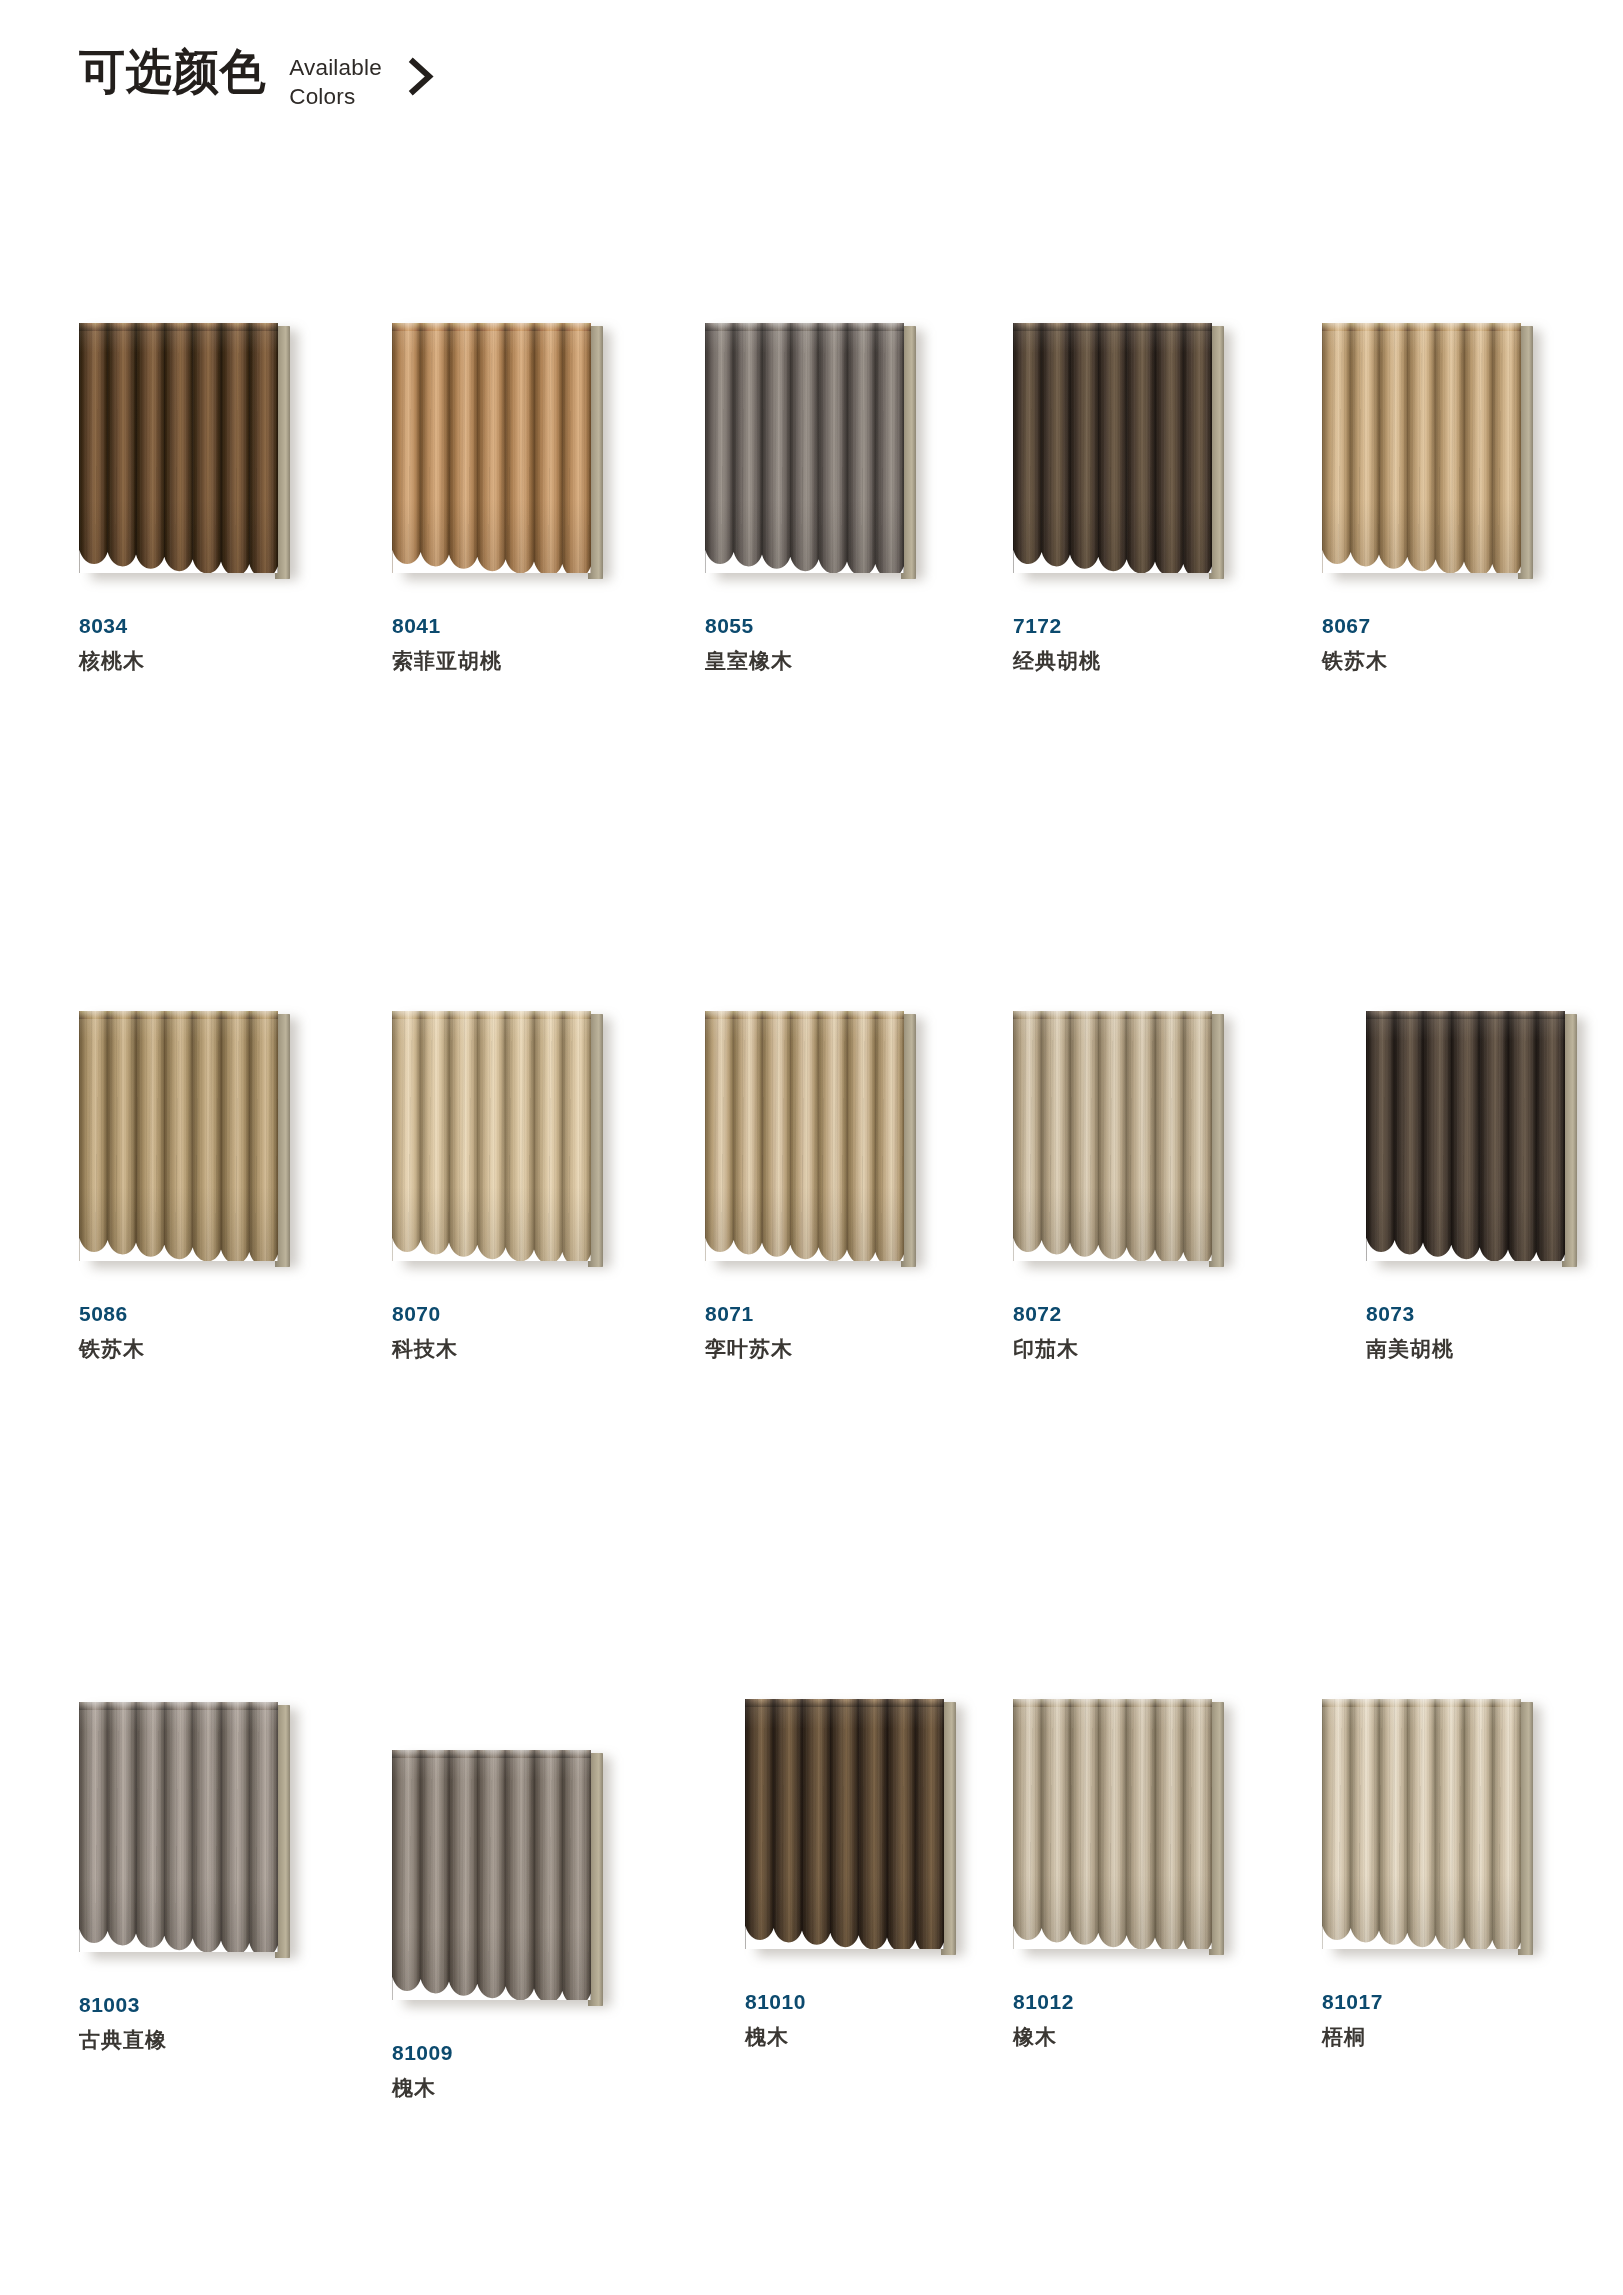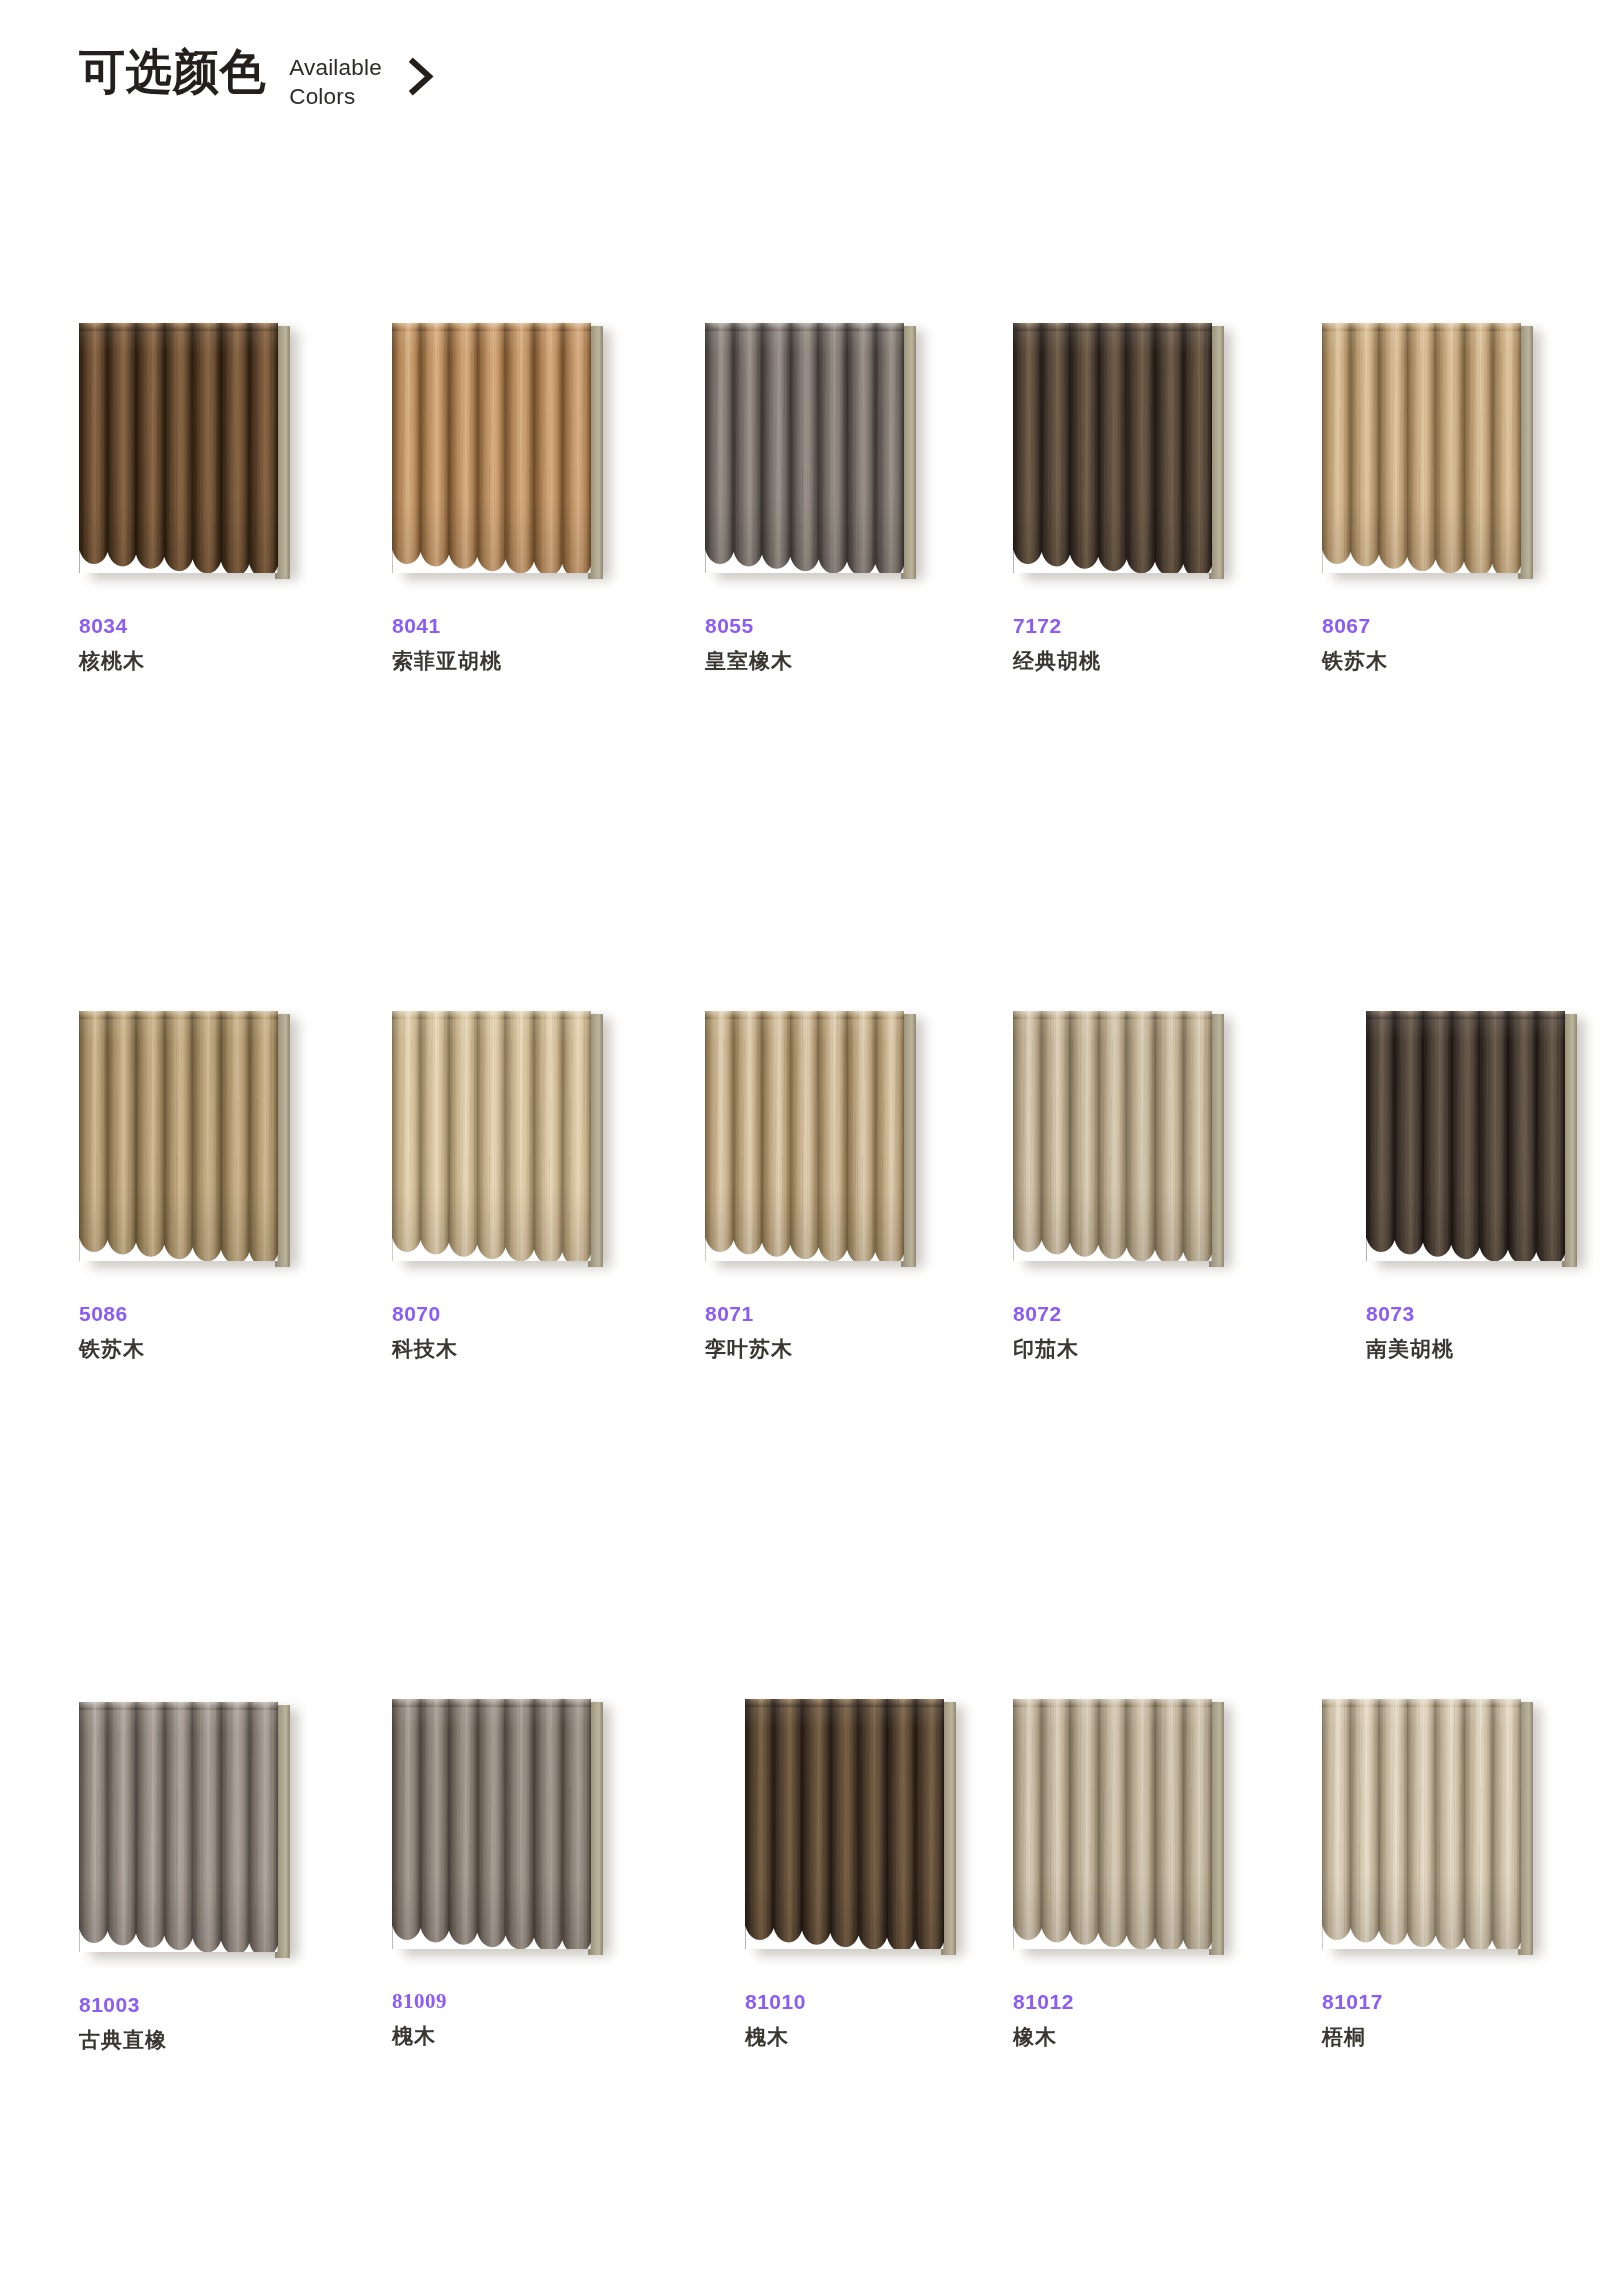--- a/index.html
+++ b/index.html
@@ -137,21 +137,21 @@
     left:0; top:0;
     width:199px; height:250px;
     pointer-events:none;
   }
 
   
   .caption { margin-top:33px; }
   .code {
     font-size:21px;
     font-weight:700;
-    color:#8b5cf6;
+    color:#0c4a6e;
     letter-spacing:0.5px;
     line-height:1;
   }
   .name {
     margin-top:14px;
     font-size:21px;
     font-weight:700;
     color:#3a3733;
     letter-spacing:1px;
     line-height:1;
@@ -478,21 +478,21 @@
         </div>
         <svg class="scallop" width="199" height="250" viewBox="0 0 238 300">
           <path d="M0 300 L0 272 C 6.12 294.42857142857144, 27.88 294.42857142857144, 34 274.85714285714283 C 40.12 297.2857142857143, 61.88 297.2857142857143, 68 277.7142857142857 C 74.12 300.1428571428571, 95.88 300.1428571428571, 102 280.57142857142856 C 108.12 303, 129.88 303, 136 283.42857142857144 C 142.12 305.8571428571429, 163.88 305.8571428571429, 170 286.2857142857143 C 176.12 308.7142857142857, 197.88 308.7142857142857, 204 289.14285714285717 C 210.12 311.57142857142856, 231.88 311.57142857142856, 238 292 L238 300 Z" fill="#ffffff"></path>
         </svg>
       </div>
       <div class="caption">
         <div class="code">81003</div>
         <div class="name">古典直橡</div>
       </div>
     </div>
-    <div class="swatch-cell" style="left: 392px; top: 1699px; font-family: Liberation Serif, serif;">
+    <div class="swatch-cell" style="left: 392px; top: 1750px;">
       <div class="panel-wrap">
         <div class="panel-shadow"></div>
         <div class="panel-side"></div>
         <div class="panel-face">
           <div class="flutes">
             <div class="rib" style="left: 0px; width: 29px; background: linear-gradient(90deg, rgb(69, 61, 54) 0%, rgb(88, 79, 70) 7%, rgb(126, 116, 106) 26%, rgb(154, 144, 134) 45%, rgb(170, 160, 150) 56%, rgb(154, 144, 134) 68%, rgb(126, 116, 106) 82%, rgb(88, 79, 70) 95%, rgb(69, 61, 54) 100%);"></div>
             <div class="rib" style="left: 28px; width: 29px; background: linear-gradient(90deg, rgb(69, 61, 54) 0%, rgb(88, 79, 70) 7%, rgb(126, 116, 106) 26%, rgb(154, 144, 134) 45%, rgb(170, 160, 150) 56%, rgb(154, 144, 134) 68%, rgb(126, 116, 106) 82%, rgb(88, 79, 70) 95%, rgb(69, 61, 54) 100%);"></div>
             <div class="rib" style="left: 57px; width: 29px; background: linear-gradient(90deg, rgb(69, 61, 54) 0%, rgb(88, 79, 70) 7%, rgb(126, 116, 106) 26%, rgb(154, 144, 134) 45%, rgb(170, 160, 150) 56%, rgb(154, 144, 134) 68%, rgb(126, 116, 106) 82%, rgb(88, 79, 70) 95%, rgb(69, 61, 54) 100%);"></div>
             <div class="rib" style="left: 85px; width: 29px; background: linear-gradient(90deg, rgb(69, 61, 54) 0%, rgb(88, 79, 70) 7%, rgb(126, 116, 106) 26%, rgb(154, 144, 134) 45%, rgb(170, 160, 150) 56%, rgb(154, 144, 134) 68%, rgb(126, 116, 106) 82%, rgb(88, 79, 70) 95%, rgb(69, 61, 54) 100%);"></div>
             <div class="rib" style="left: 113px; width: 29px; background: linear-gradient(90deg, rgb(69, 61, 54) 0%, rgb(88, 79, 70) 7%, rgb(126, 116, 106) 26%, rgb(154, 144, 134) 45%, rgb(170, 160, 150) 56%, rgb(154, 144, 134) 68%, rgb(126, 116, 106) 82%, rgb(88, 79, 70) 95%, rgb(69, 61, 54) 100%);"></div>

